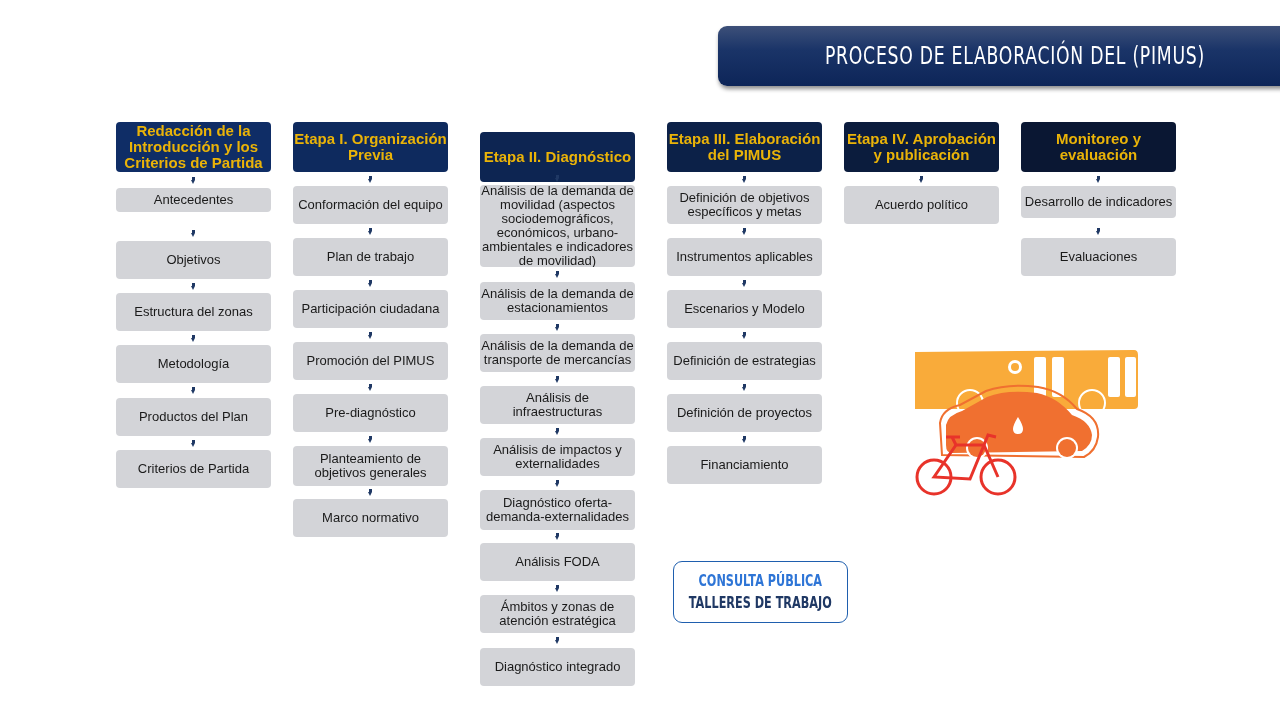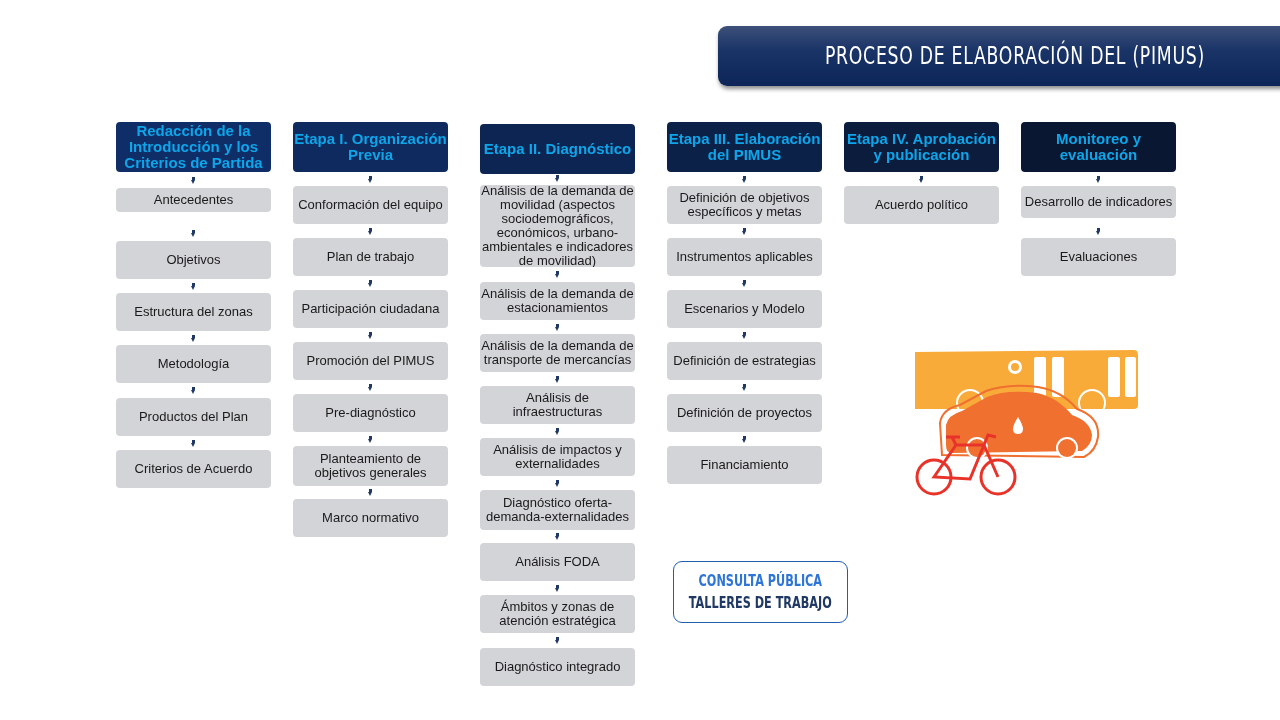--- a/index.html
+++ b/index.html
@@ -4,21 +4,21 @@
 <style>
   html, body { margin:0; padding:0; }
   body { width:1280px; height:720px; background:#ffffff; position:relative; overflow:hidden;
          font-family:"Liberation Sans", sans-serif; }
   .title-banner { position:absolute; left:718px; top:26px; width:594px; height:60px;
     border-radius:9px; background:linear-gradient(#3d5079 0%, #1a3468 40%, #0d2558 100%);
     box-shadow:1px 3px 4px rgba(0,0,0,0.45); display:flex; align-items:center; justify-content:center; }
   .title-text { color:#ffffff; font-family:"DejaVu Sans", sans-serif; font-size:24px; letter-spacing:1px;
     transform:scaleX(0.72); white-space:nowrap; font-weight:normal; }
   .col { position:absolute; top:122px; width:155px; }
-  .hdr { position:absolute; left:0; top:0; width:155px; height:50px; border-radius:4px; color:#0ea5e9;
+  .hdr { position:absolute; left:0; top:0; width:155px; height:50px; border-radius:4px; color:#eab308;
     font-weight:bold; font-size:15px; line-height:16px; display:flex; align-items:center; justify-content:center;
     text-align:center; overflow:hidden; }
   .box { position:absolute; left:0; width:155px; background:#d3d4d8; border-radius:4px; color:#1a1a1a;
     font-size:13px; line-height:14px; display:flex; align-items:center; justify-content:center; text-align:center; overflow:hidden; }
   .arrow { position:absolute; width:5px; height:7px; }
   .arrow::before { content:""; position:absolute; left:1px; top:0; width:3px; height:3px; background:#1f3864; }
   .arrow::after { content:""; position:absolute; left:0; top:3px; border-left:2.5px solid transparent; border-right:2.5px solid transparent; border-top:4px solid #1f3864; }
   .consulta { position:absolute; left:673px; top:561px; width:173px; height:60px; border:1.5px solid #1f5fae;
     border-radius:9px; display:flex; flex-direction:column; align-items:center; justify-content:center; background:#fff; }
   .consulta span { font-family:"DejaVu Sans", sans-serif; font-weight:bold; font-size:15px; line-height:22px;
@@ -41,41 +41,41 @@
       <div class="box" style="top: 188px; height: 24px;">Antecedentes</div>
       <div class="arrow" style="left: 75px; top: 230px;"></div>
       <div class="box" style="top: 241px; height: 38px;">Objetivos</div>
       <div class="arrow" style="left: 75px; top: 282.5px;"></div>
       <div class="box" style="top: 293px; height: 38px;">Estructura del zonas</div>
       <div class="arrow" style="left: 75px; top: 334.5px;"></div>
       <div class="box" style="top: 345px; height: 38px;">Metodología</div>
       <div class="arrow" style="left: 75px; top: 387px;"></div>
       <div class="box" style="top: 398px; height: 38px;">Productos del Plan</div>
       <div class="arrow" style="left: 75px; top: 439.5px;"></div>
-      <div class="box" style="top: 450px; height: 38px;">Criterios de Acuerdo</div>
+      <div class="box" style="top: 450px; height: 38px;">Criterios de Partida</div>
     </div>
     <div class="col" style="left: 293px; top: 0px;">
       <div class="hdr" style="top: 122px; background: rgb(14, 42, 94);">Etapa I. Organización Previa</div>
       <div class="arrow" style="left: 75px; top: 175.5px;"></div>
       <div class="box" style="top: 186px; height: 38px;">Conformación del equipo</div>
       <div class="arrow" style="left: 75px; top: 227.5px;"></div>
       <div class="box" style="top: 238px; height: 38px;">Plan de trabajo</div>
       <div class="arrow" style="left: 75px; top: 279.5px;"></div>
       <div class="box" style="top: 290px; height: 38px;">Participación ciudadana</div>
       <div class="arrow" style="left: 75px; top: 331.5px;"></div>
       <div class="box" style="top: 342px; height: 38px;">Promoción del PIMUS</div>
       <div class="arrow" style="left: 75px; top: 383.5px;"></div>
       <div class="box" style="top: 394px; height: 38px;">Pre-diagnóstico</div>
       <div class="arrow" style="left: 75px; top: 435.5px;"></div>
       <div class="box" style="top: 446px; height: 40px;">Planteamiento de objetivos generales</div>
       <div class="arrow" style="left: 75px; top: 489px;"></div>
       <div class="box" style="top: 499px; height: 38px;">Marco normativo</div>
     </div>
     <div class="col" style="left: 480px; top: 0px;">
-      <div class="hdr" style="top: 124px; background: rgb(13, 37, 82); text-align: right;">Etapa II. Diagnóstico</div>
+      <div class="hdr" style="top: 132px; background: rgb(13, 37, 82); text-align: right;">Etapa II. Diagnóstico</div>
       <div class="arrow" style="left: 75px; top: 175px;"></div>
       <div class="box" style="top: 185px; height: 82px;">Análisis de la demanda de movilidad (aspectos sociodemográficos, económicos, urbano-ambientales e indicadores de movilidad)</div>
       <div class="arrow" style="left: 75px; top: 271px;"></div>
       <div class="box" style="top: 282px; height: 38px;">Análisis de la demanda de estacionamientos</div>
       <div class="arrow" style="left: 75px; top: 323.5px;"></div>
       <div class="box" style="top: 334px; height: 38px;">Análisis de la demanda de transporte de mercancías</div>
       <div class="arrow" style="left: 75px; top: 375.5px;"></div>
       <div class="box" style="top: 386px; height: 38px;">Análisis de infraestructuras</div>
       <div class="arrow" style="left: 75px; top: 427.5px;"></div>
       <div class="box" style="top: 438px; height: 38px;">Análisis de impactos y externalidades</div>

